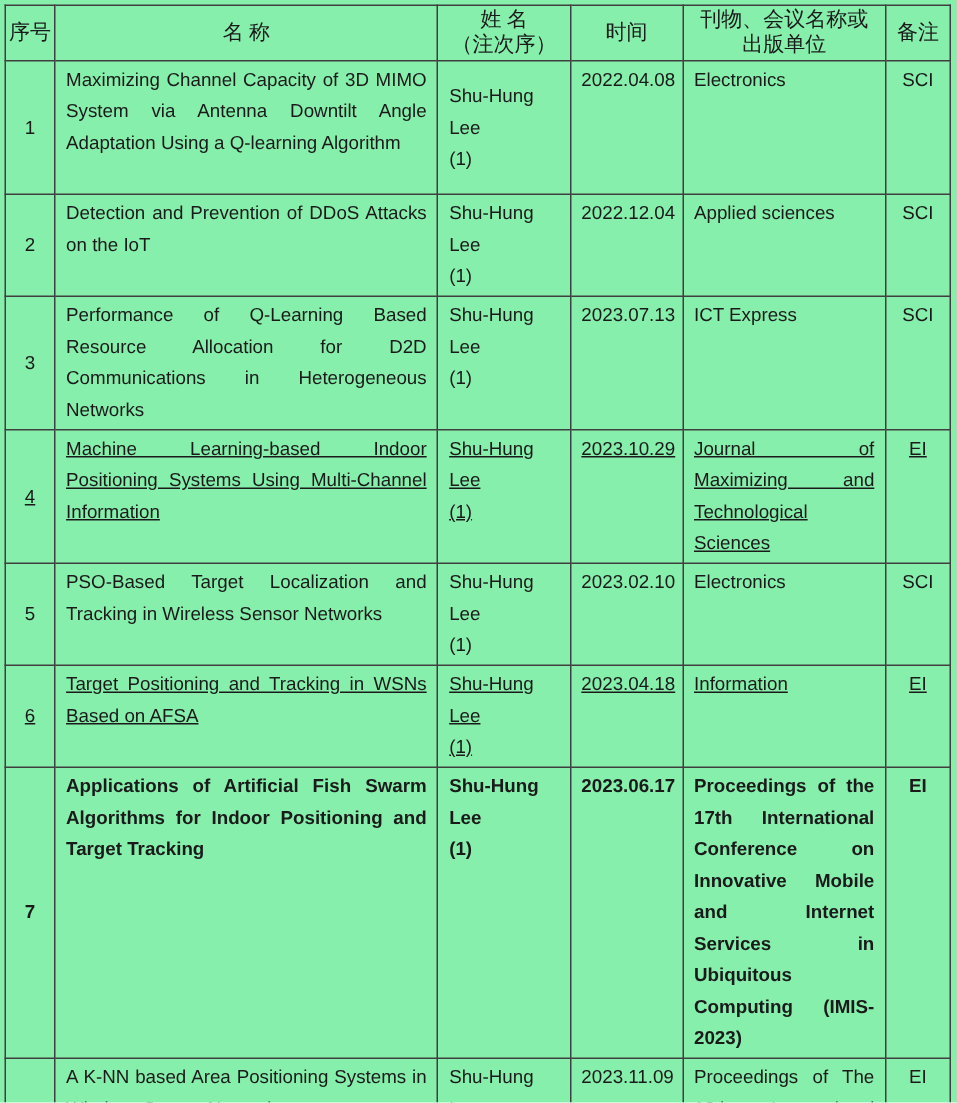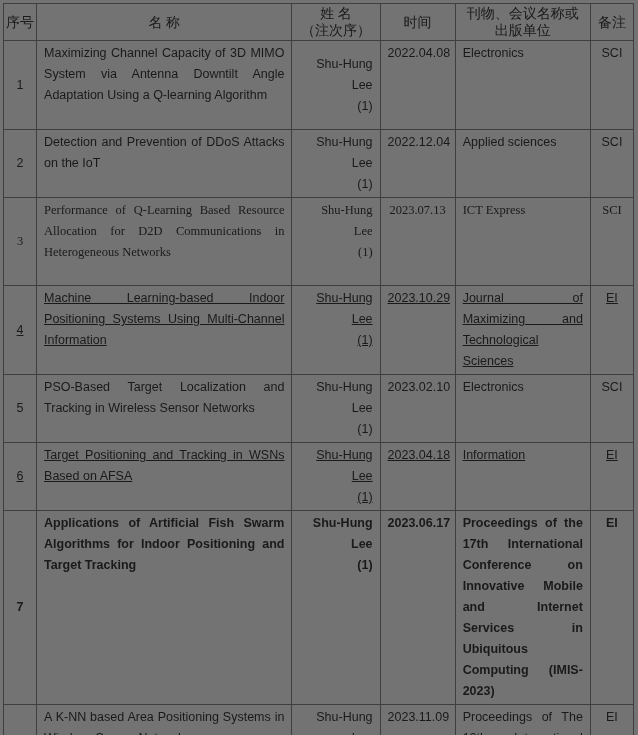--- a/index.html
+++ b/index.html
@@ -5,41 +5,40 @@
   html, body {
     margin: 0;
     padding: 0;
     background: #ffffff;
     font-family: "Liberation Sans", sans-serif;
   }
   .page {
     position: relative;
     width: 638px;
     height: 735px;
-    background: #737373;
+    background: #86efac;
     overflow: hidden;
   }
   table.pub-table {
     position: absolute;
     left: 3px;
     top: 3px;
     width: 631px;
     border-collapse: collapse;
     table-layout: fixed;
     border: 1px solid #3f3f3f;
     border-bottom-width: 2px;
     color: #1a1a1a;
   }
   .pub-table th, .pub-table td {
     border: 1px solid #3f3f3f;
     vertical-align: top;
     font-weight: normal;
     padding: 2px 7px;
     overflow: hidden;
-    text-align: right;
   }
   .pub-table thead th {
     font-family: "Liberation Serif", "DejaVu Serif", serif;
     font-size: 14px;
     line-height: 17px;
     text-align: center;
     vertical-align: middle;
     padding: 1px 2px;
     height: 34px;
   }
@@ -64,21 +63,21 @@
     text-justify: inter-word;
   }
   td.cell-auth {
     white-space: pre-line;
   }
   td.cell-auth.v-mid { vertical-align: middle; }
   td.cell-date, td.cell-note { text-align: center; }
 
   tr.r1 td { height: 84px; }
   tr.r2 td { height: 41px; margin-left: 31px; }
-  tr.r3 td { height: 83px; font-family: Liberation Serif, serif; }
+  tr.r3 td { height: 83px; }
   tr.r4 td { height: 83px; text-decoration: underline; }
   tr.r5 td { height: 42px; }
   tr.r6 td { height: 41px; text-decoration: underline; }
   tr.r7 td { height: 187px; font-weight: bold; }
   tr.r8 td { height: 124px; }
 </style>
 </head>
 <body>
 
 <div class="page">

